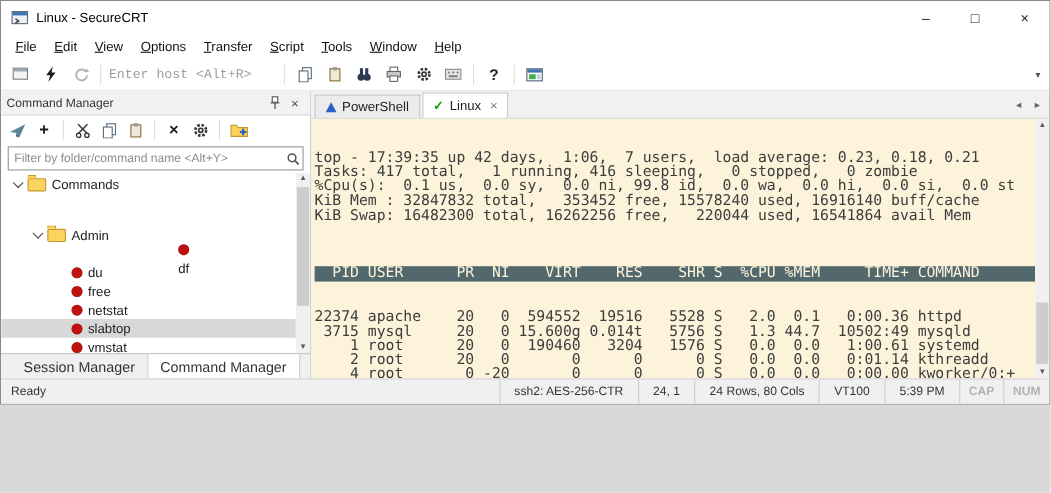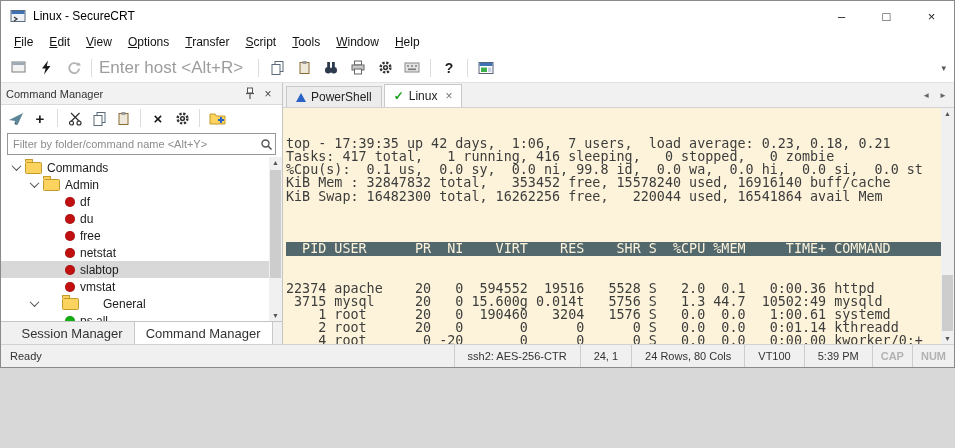--- a/index.html
+++ b/index.html
@@ -14,21 +14,21 @@
            font-size:13px;color:#222;}
   
   .menubar{height:22px;flex:none;display:flex;align-items:center;padding-left:5px;font-size:12px;color:#111;background:#fff;}
   .menu-item{display:inline-block;padding:3px 8px;}
   .menu-item::first-letter{text-decoration:underline;}
   
   .toolbar{height:29px;flex:none;display:flex;align-items:center;padding:0 5px;background:#fff;
            border-bottom:1px solid #e2e2e2;gap:1px;}
   .tbtn{width:26px;height:25px;display:flex;align-items:center;justify-content:center;flex:none;}
   .tsep{width:1px;height:18px;background:#dcdcdc;margin:0 4px;flex:none;}
-  .host-input{border:none;outline:none;width:152px;font-size:17px;color:#444;background:transparent;font-family:Liberation Sans, sans-serif;}
+  .host-input{border:none;outline:none;width:152px;font-size:12px;color:#444;background:transparent;font-family:Liberation Mono, monospace;}
   .host-input::placeholder{color:#9d9d9d;}
   .tb-spacer{flex:1;}
   .overflow-arrow{color:#555;font-size:9px;padding-right:3px;}
   .help-q{font-size:14px;font-weight:bold;color:#222;}
   
   .body{flex:1;display:flex;min-height:0;}
   
   .sidebar{width:281px;flex:none;border-right:1px solid #c4c4c4;display:flex;flex-direction:column;background:#fff;min-height:0;}
   .side-header{height:21px;flex:none;background:#f2f2f2;border-bottom:1px solid #dadada;
                display:flex;align-items:center;padding:0 5px;font-size:11px;color:#333;}
@@ -275,26 +275,26 @@
         </div>
       </div>
 
       <div class="tree-wrap">
         <div class="tree">
             <div class="tree-row" style="padding-left: 12px;">
               <span class="caret"></span>
               <span class="folder-ic"></span>
               <span class="tree-label">Commands</span>
             </div>
-            <div class="tree-row" style="padding-left: 30px;">
+            <div class="tree-row" style="padding-left: 30px; margin-top: 29px;">
               <span class="caret"></span>
               <span class="folder-ic"></span>
               <span class="tree-label">Admin</span>
             </div>
-            <div class="tree-row" style="padding-left: 64px;">
+            <div class="tree-row" style="padding-left: 64px; flex-direction: column;">
               <span class="dot" style="background: rgb(192, 16, 16);"></span>
               <span class="tree-label">df</span>
             </div>
             <div class="tree-row" style="padding-left: 64px;">
               <span class="dot" style="background: rgb(192, 16, 16);"></span>
               <span class="tree-label">du</span>
             </div>
             <div class="tree-row" style="padding-left: 64px;">
               <span class="dot" style="background: rgb(192, 16, 16);"></span>
               <span class="tree-label">free</span>

